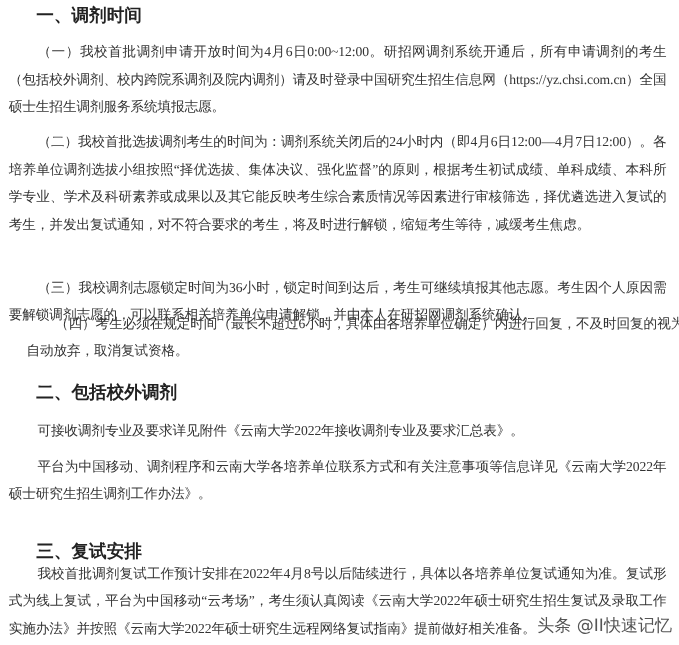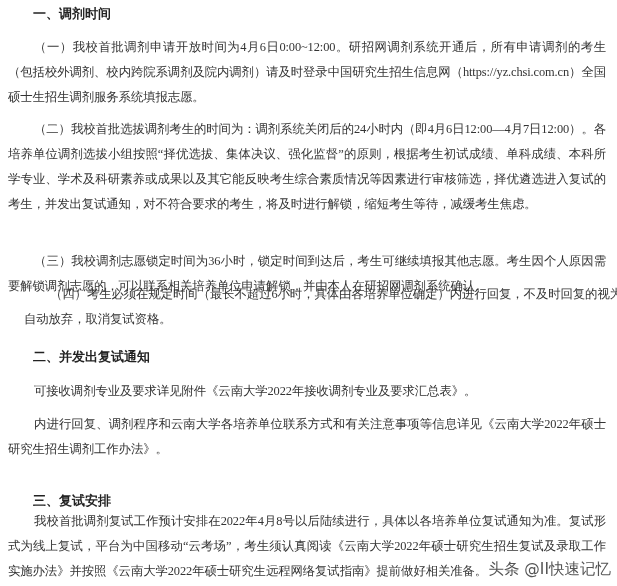--- a/index.html
+++ b/index.html
@@ -4,21 +4,21 @@
   <style>
     html, body { margin: 0; padding: 0; background: #ffffff; }
     body {
       width: 617px; height: 586px; overflow: hidden; position: relative;
       font-family: "DejaVu Sans", "Liberation Sans", sans-serif;
       color: #333333;
     }
     .doc { position: absolute; left: 8px; top: 0; width: 600px; }
     .heading {
       position: absolute; left: 25px;
-      font-size: 13px; font-weight: bold; color: #222222;
+      font-size: 16px; font-weight: bold; color: #222222;
       line-height: 18px; white-space: nowrap;
     }
     .para {
       position: absolute; left: 0; width: 598px;
       font-size: 12.4px; line-height: 25px; color: #333333;
       text-indent: 26px; text-align: justify; word-break: break-all;
       letter-spacing: -0.1px;
       font-family: Liberation Serif, serif;
     }
     .watermark {
@@ -31,21 +31,21 @@
 <body>
 
 <div class="doc">
   <div class="heading" style="top:5px;">一、调剂时间</div>
 
   <div class="para" style="top:35px;">（一）我校首批调剂申请开放时间为4月6日0:00~12:00。研招网调剂系统开通后，所有申请调剂的考生（包括校外调剂、校内跨院系调剂及院内调剂）请及时登录中国研究生招生信息网（https://yz.chsi.com.cn）全国硕士生招生调剂服务系统填报志愿。</div>
   <div class="para" style="top:117px;">（二）我校首批选拔调剂考生的时间为：调剂系统关闭后的24小时内（即4月6日12:00—4月7日12:00）。各培养单位调剂选拔小组按照“择优选拔、集体决议、强化监督”的原则，根据考生初试成绩、单科成绩、本科所学专业、学术及科研素养或成果以及其它能反映考生综合素质情况等因素进行审核筛选，择优遴选进入复试的考生，并发出复试通知，对不符合要求的考生，将及时进行解锁，缩短考生等待，减缓考生焦虑。</div>
   <div class="para" style="top:225px;margin-top:24px;">（三）我校调剂志愿锁定时间为36小时，锁定时间到达后，考生可继续填报其他志愿。考生因个人原因需要解锁调剂志愿的，可以联系相关培养单位申请解锁，并由本人在研招网调剂系统确认。</div>
   <div class="para" style="top:282px;margin-left:16px;">（四）考生必须在规定时间（最长不超过6小时，具体由各培养单位确定）内进行回复，不及时回复的视为自动放弃，取消复试资格。</div>
 
-  <div class="heading" style="top:348px;">二、并发出复试通知</div>
+  <div class="heading" style="top:348px;">二、包括校外调剂</div>
   <div class="para" style="top:379px;">可接收调剂专业及要求详见附件《云南大学2022年接收调剂专业及要求汇总表》。</div>
-  <div class="para" style="top:412px;">内进行回复、调剂程序和云南大学各培养单位联系方式和有关注意事项等信息详见《云南大学2022年硕士研究生招生调剂工作办法》。</div>
+  <div class="para" style="top:412px;">平台为中国移动、调剂程序和云南大学各培养单位联系方式和有关注意事项等信息详见《云南大学2022年硕士研究生招生调剂工作办法》。</div>
 
   <div class="heading" style="top:492px;">三、复试安排</div>
   <div class="para" style="top:509px;">我校首批调剂复试工作预计安排在2022年4月8号以后陆续进行，具体以各培养单位复试通知为准。复试形式为线上复试，平台为中国移动“云考场”，考生须认真阅读《云南大学2022年硕士研究生招生复试及录取工作实施办法》并按照《云南大学2022年硕士研究生远程网络复试指南》提前做好相关准备。</div>
 </div>
 
 <div class="watermark">头条 @II快速记忆</div>
 
 </body></html>

